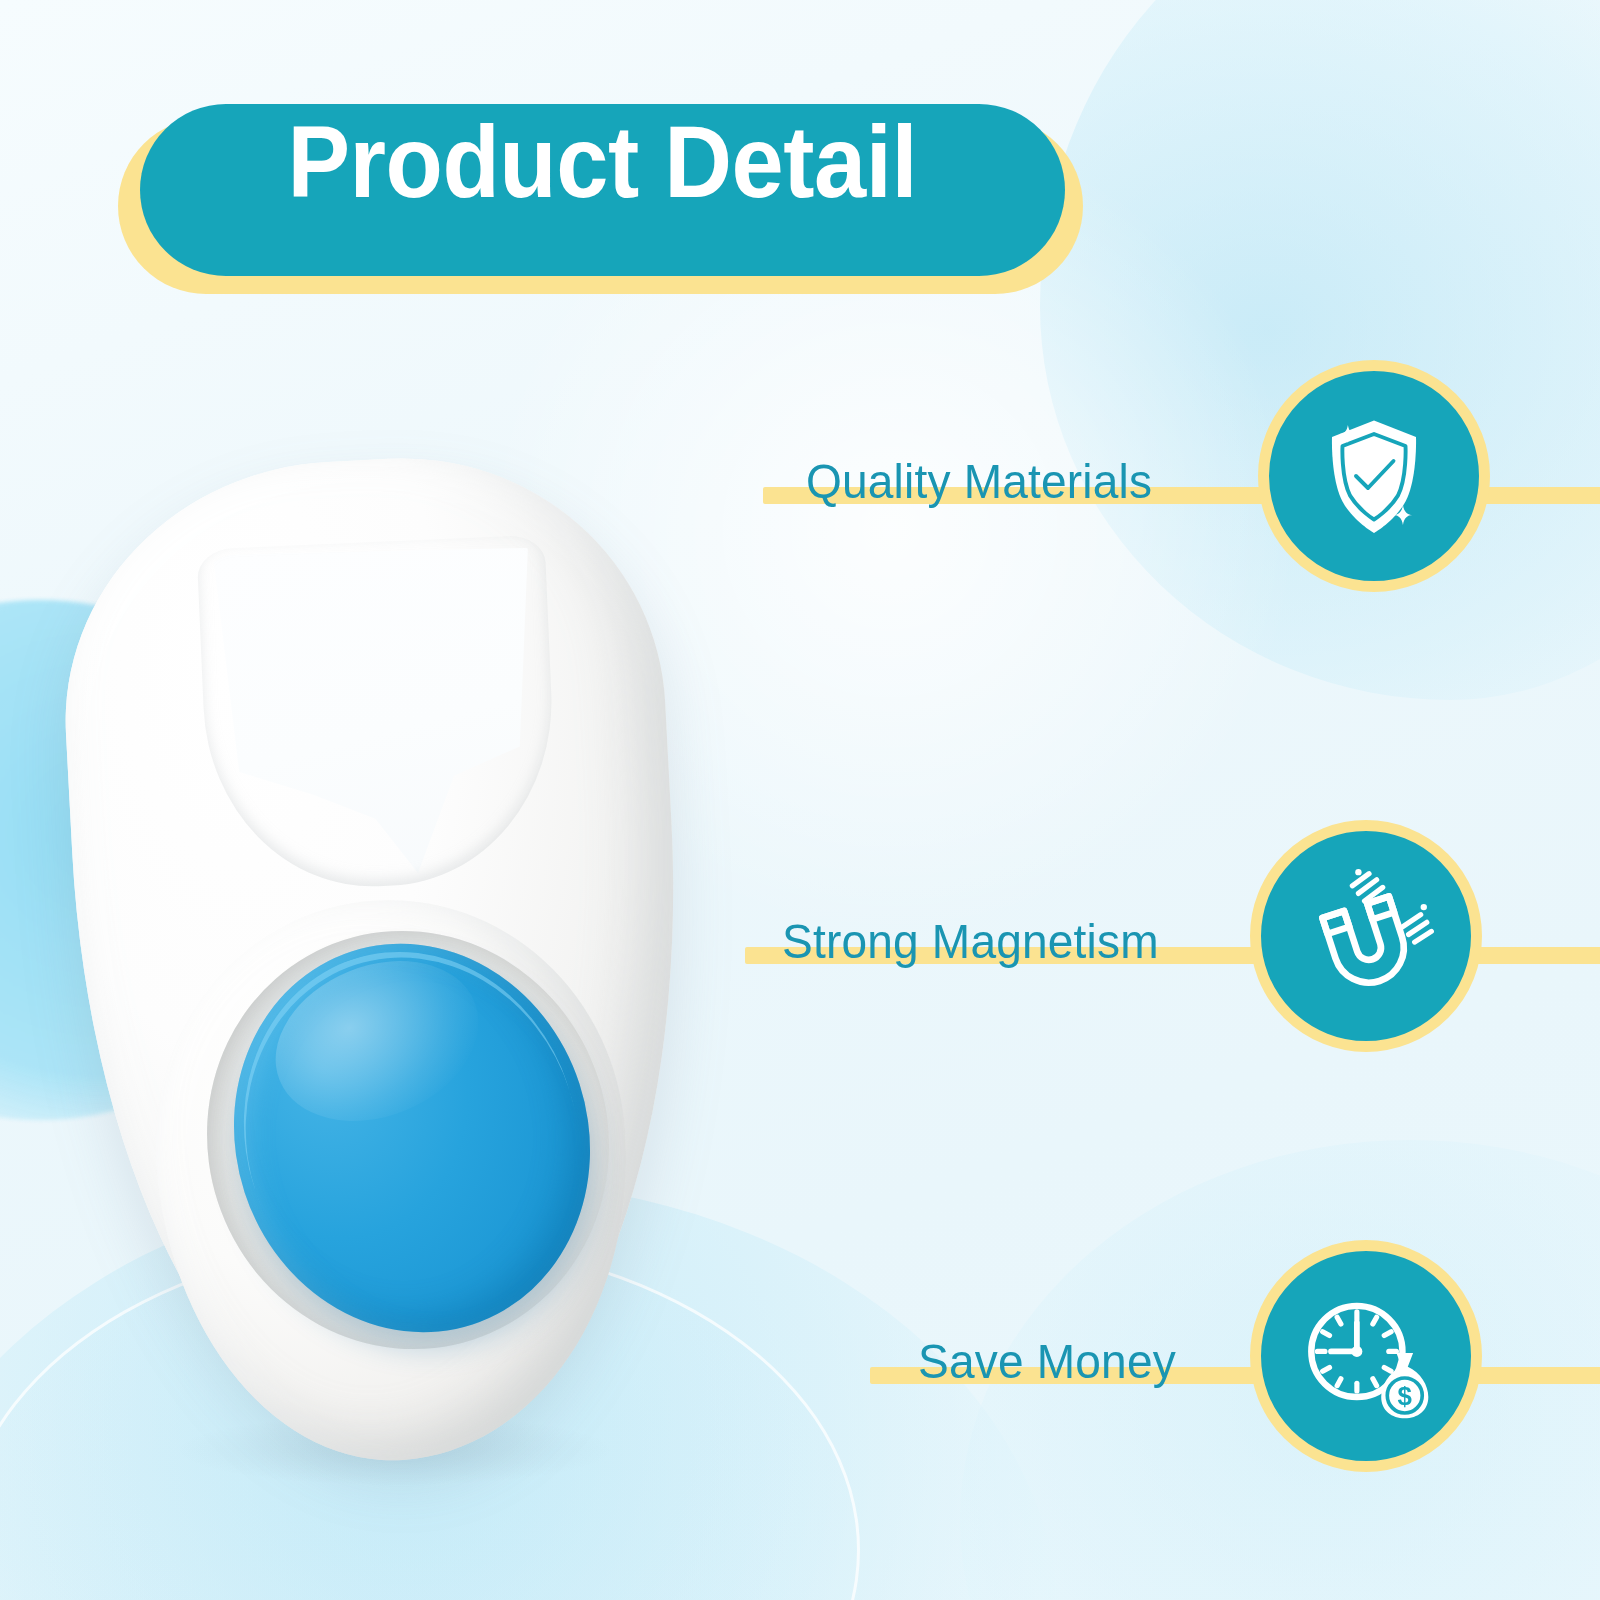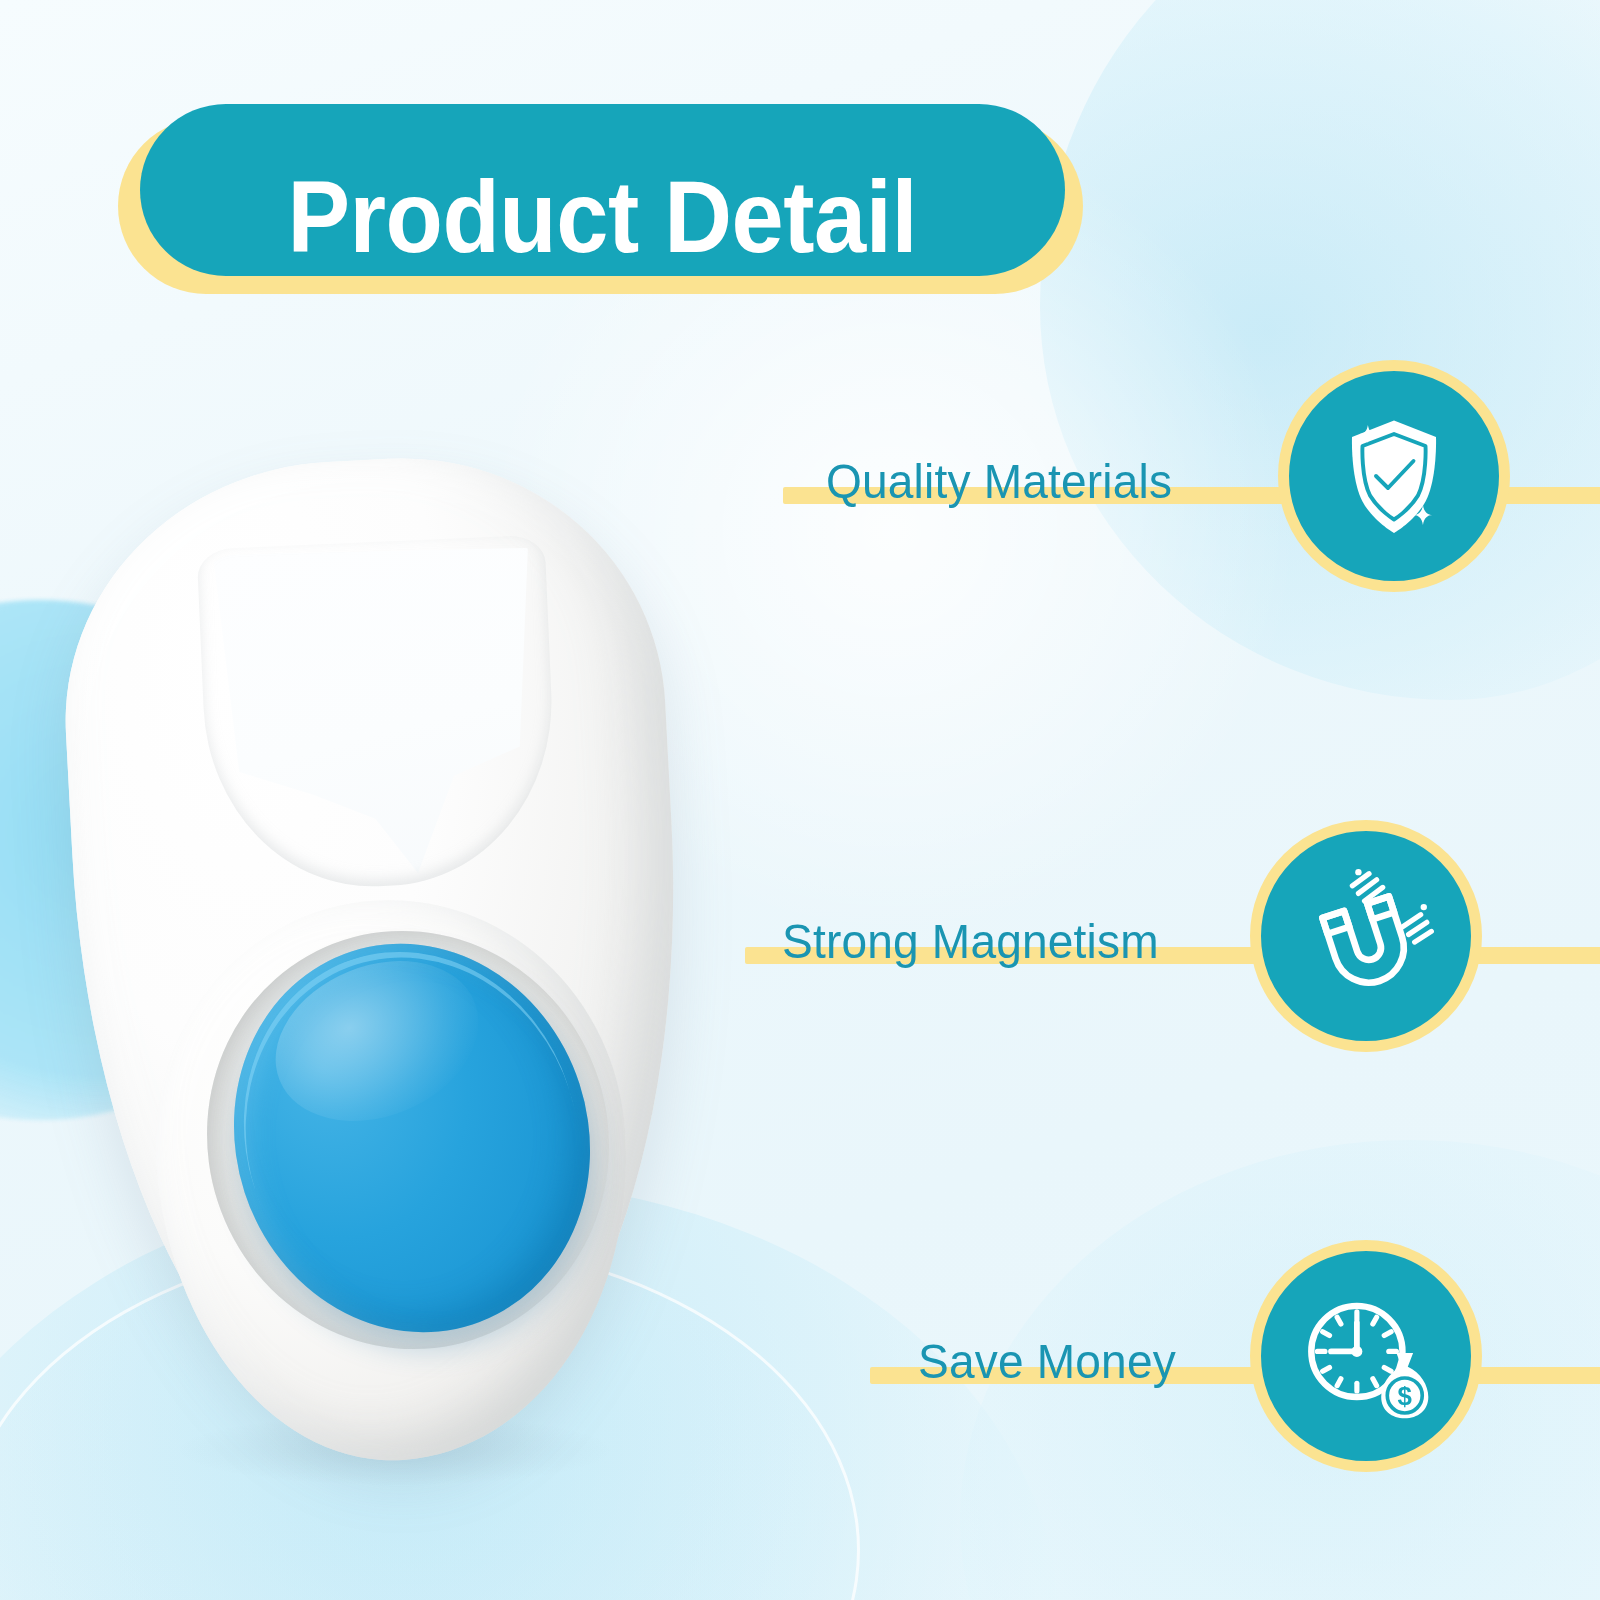--- a/index.html
+++ b/index.html
@@ -53,21 +53,21 @@
 
   
   #banner{position:absolute;left:118px;top:104px;width:965px;height:188px;}
   #banner-yellow{
     position:absolute;left:0;top:14px;width:965px;height:176px;
     background:#fbe391;border-radius:92px;
   }
   #banner-teal{
     position:absolute;left:22px;top:0;width:925px;height:172px;
     background:#16a5ba;border-radius:88px;
-    display:flex;align-items:flex-end;justify-content:center;
+    display:flex;align-items:flex-start;justify-content:center;
   }
   #banner-title{
     color:#ffffff;font-family:"Liberation Sans", sans-serif;
     font-size:102px;font-weight:bold;letter-spacing:-0.5px;
     transform:scaleX(.92);white-space:nowrap;
     text-shadow:0 1px 0 rgba(0,0,0,.02);
   }
 
   
   #product{position:absolute;left:60px;top:430px;width:660px;height:1040px;}
@@ -166,21 +166,21 @@
   .badge{
     position:absolute;width:232px;height:232px;border-radius:50%;
     background:#16a5ba;
     border:11px solid #fbe391;
     box-sizing:border-box;
     display:flex;align-items:center;justify-content:center;
   }
   .badge svg{display:block;}
 
   
-  #feat-1{left:768px;top:360px;width:760px;text-align:center;}
+  #feat-1{left:748px;top:360px;width:760px;text-align:center;}
   #feat-1 .feature-bar{left:15px;top:127px;width:1245px;}
   #feat-1 .feature-label{left:58px;top:93px;}
   #feat-1 .badge{left:510px;top:0px;}
 
   #feat-2{left:740px;top:820px;width:760px;text-align:center;}
   #feat-2 .feature-bar{left:5px;top:127px;width:1255px;}
   #feat-2 .feature-label{left:42px;top:93px;}
   #feat-2 .badge{left:510px;top:0px;}
 
   #feat-3{left:870px;top:1240px;width:630px;text-align:right;}

